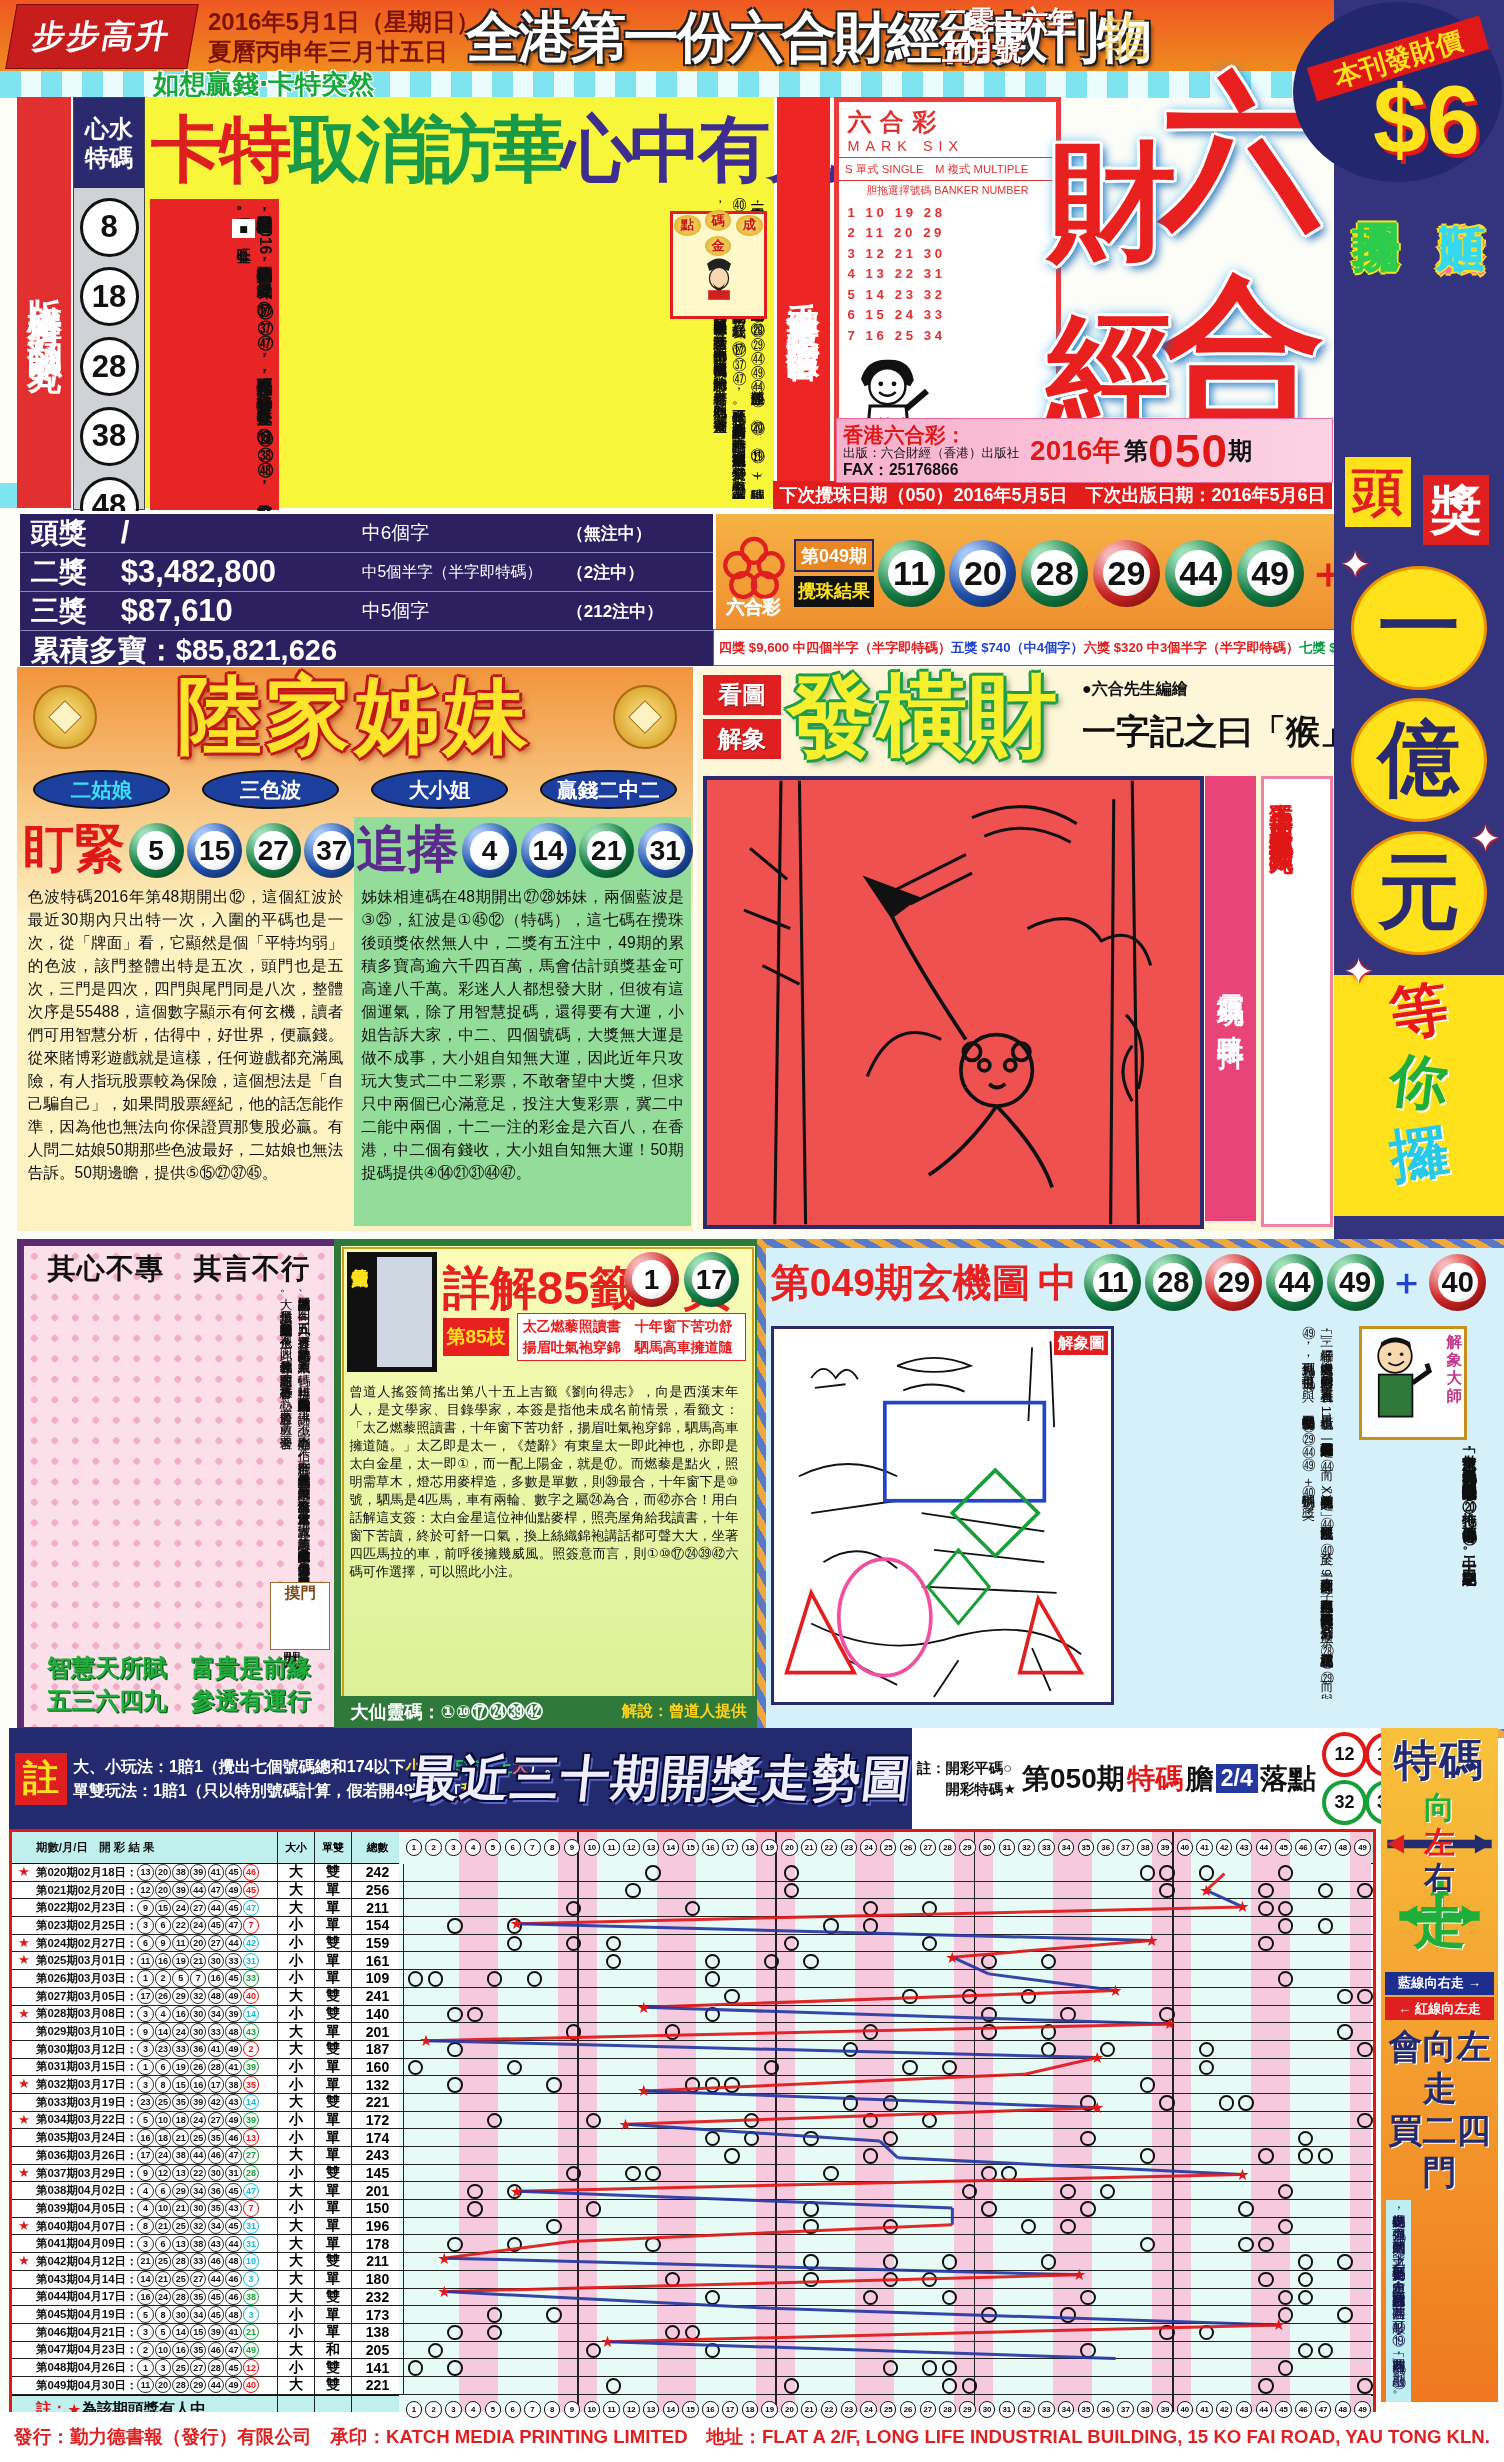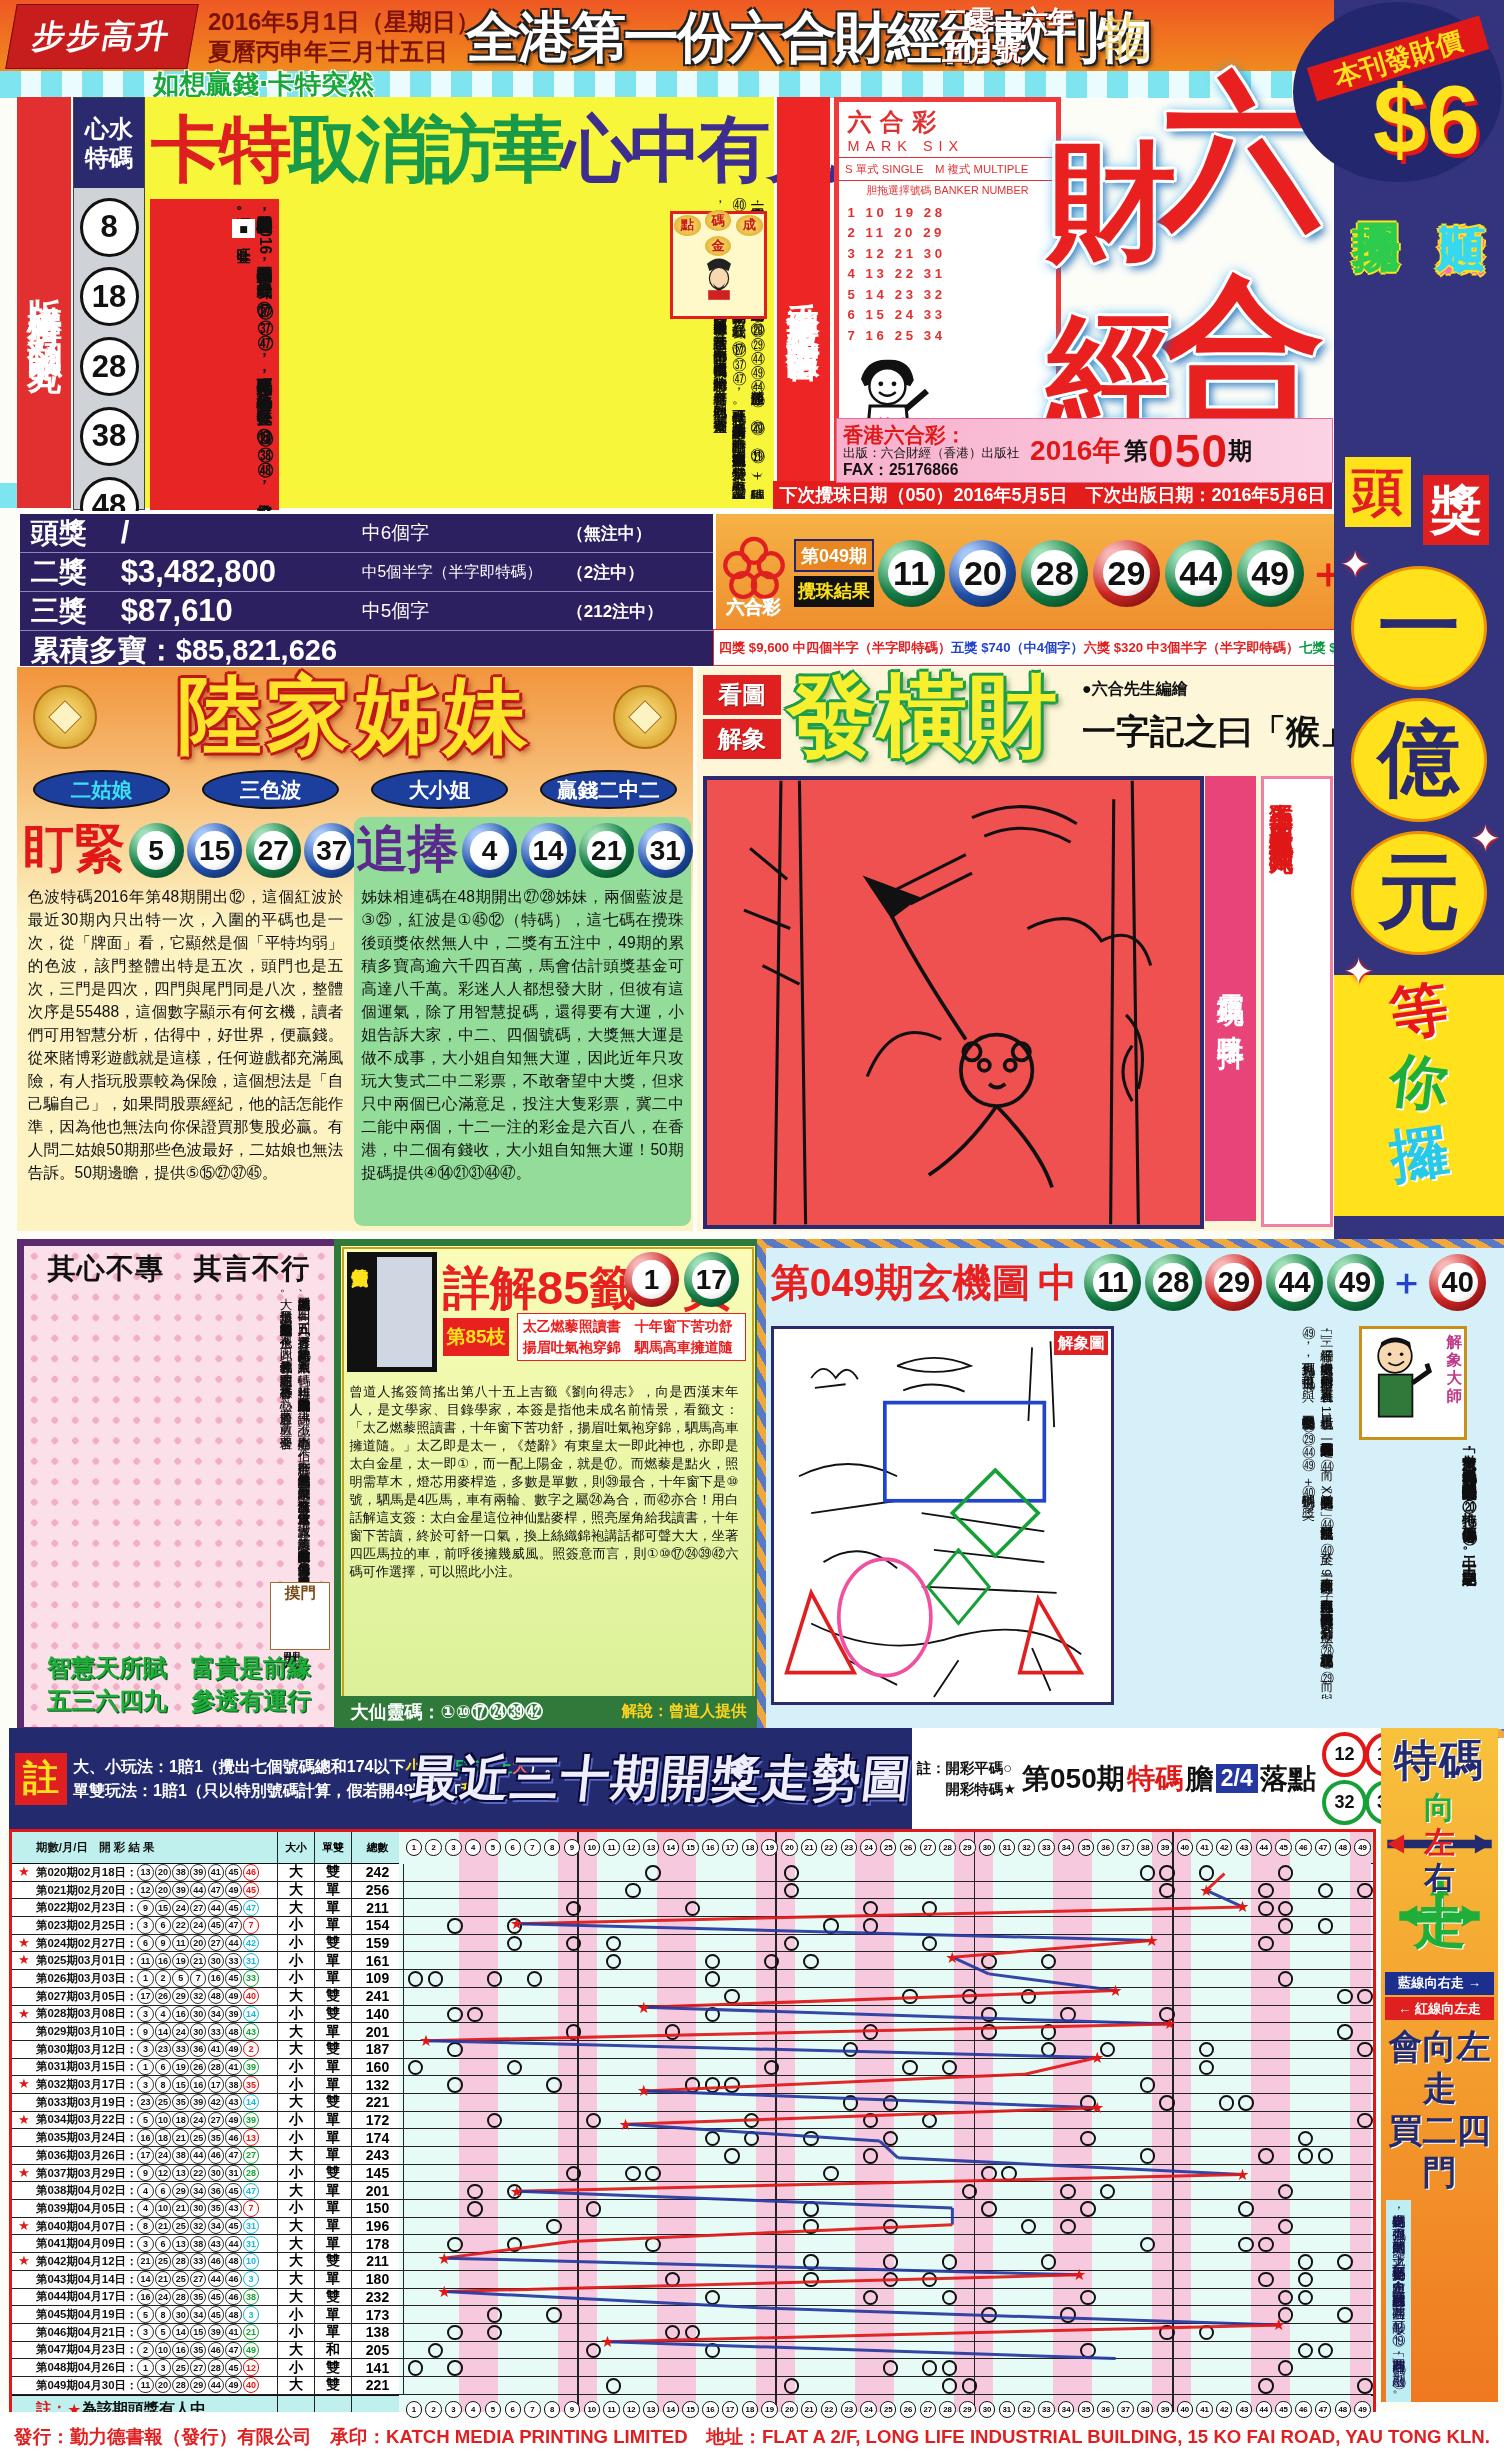--- a/index.html
+++ b/index.html
@@ -105,21 +105,21 @@
   #sis-title{position:absolute;left:0;top:6px;width:100%;text-align:center;font-size:84px;font-weight:bold;color:#ffe32a;line-height:1;
       text-shadow:-3px 0 #c01818,3px 0 #c01818,0 -3px #c01818,0 3px #c01818,-2.4px -2.4px #c01818,2.4px 2.4px #c01818,3.6px 3.6px 6px rgba(120,0,0,.6);letter-spacing:4.8px;}
   .coin{position:absolute;top:18px;width:60px;height:60px;border-radius:50%;background:radial-gradient(#ffe884,#d09018);
       border:2.4px solid #a86a10;}
   .coin::after{content:"";position:absolute;inset:18px;background:#fdf2c2;transform:rotate(45deg);border:1.8px solid #a86a10;}
   #sister-tabs{position:absolute;left:0;top:103px;width:100%;display:flex;justify-content:space-around;}
   .sis-tab{min-width:114px;padding:3.6px 9.6px;background:#1c3f9e;border:2.4px solid #111;border-radius:50%;
       color:#fff;font-size:20.5px;font-weight:bold;text-align:center;white-space:nowrap;}
   .sis-tab.cyan{color:#3ae0f0;}
   #sisL{position:absolute;left:3.6px;top:150px;width:330px;height:409px;}
-  #sisR{position:absolute;left:337px;top:150px;width:337px;height:409px;background:#93dc9a;border-radius:9px;}
+  #sisR{position:absolute;left:337px;top:150px;width:337px;height:409px;background:#93dc9a;}
   .verb{font-size:51px;font-weight:bold;float:left;line-height:60px;margin:2.4px 3.6px 0 2.4px;}
   .sis-balls{display:flex;gap:3.6px;padding-top:6px;}
   .sis-art{clear:both;font-size:15.6px;line-height:23px;color:#111;padding:6px 7.2px;text-align:justify;overflow:hidden;height:313px;}
   
   #picsec{left:697px;top:667px;width:636px;height:564px;background:#fdf6d8;}
   #kickers{position:absolute;left:6px;top:8.4px;width:78px;}
   .kick{background:#e02020;color:#fff;font-size:24px;font-weight:bold;text-align:center;padding:3.6px 0;margin-bottom:4.8px;
       text-shadow:0.6px 0.6px 0 #7d0d0d;}
   #pic-title{position:absolute;left:90px;top:0px;font-size:90px;font-weight:bold;color:#f8ef2e;line-height:1.1;
       text-shadow:-3px 0 #1f9e4a,3px 0 #1f9e4a,0 -3px #1f9e4a,0 3px #1f9e4a,-2.4px -2.4px #1f9e4a,2.4px 2.4px #1f9e4a,4.2px 4.2px 6px rgba(0,60,20,.5);}

